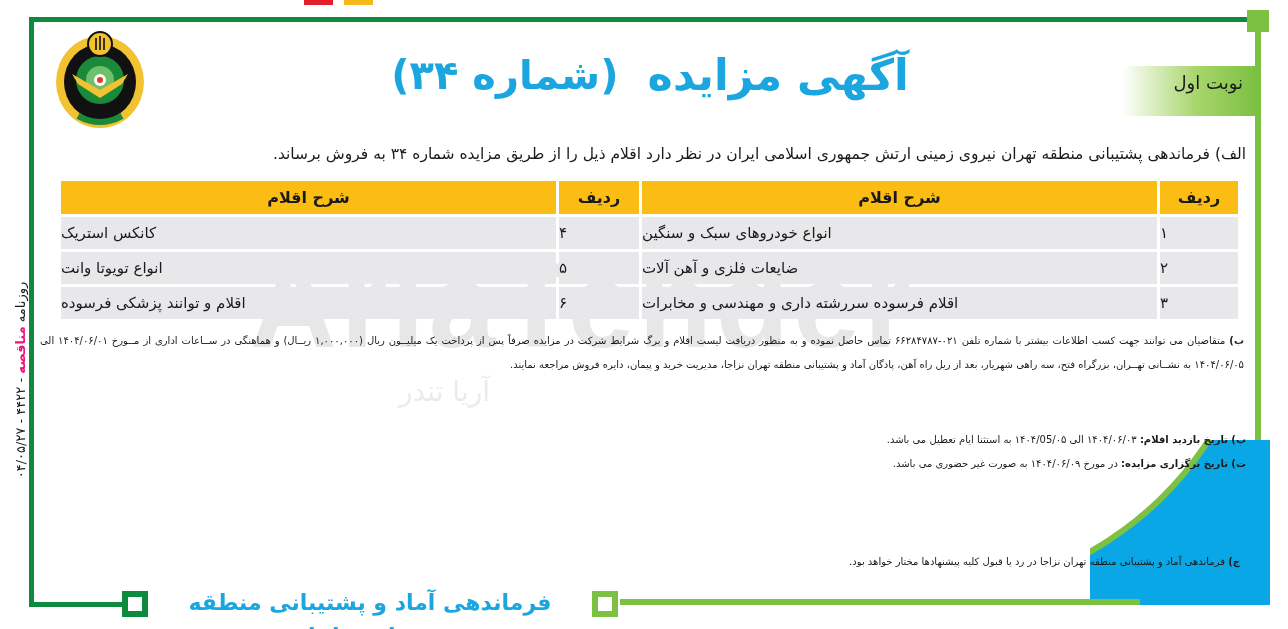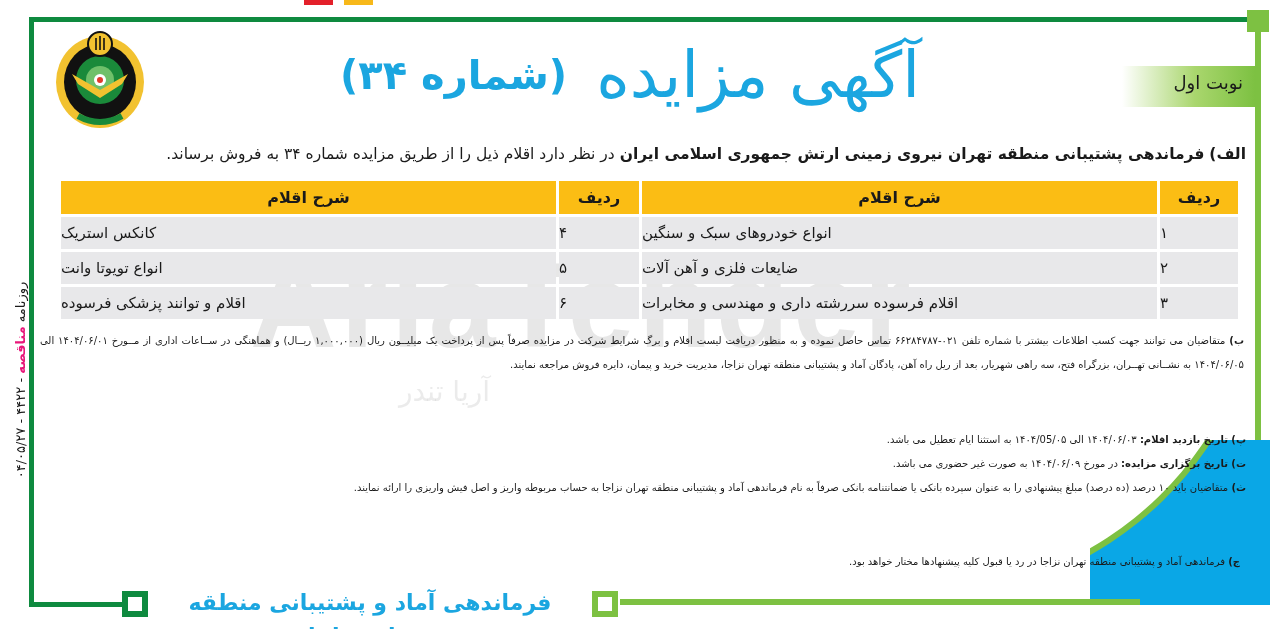--- a/index.html
+++ b/index.html
@@ -39,36 +39,36 @@
     }
 
     
     .emblem { position: absolute; left: 52px; top: 28px; width: 96px; height: 104px; }
 
     
     .title {
       position: absolute; left: 380px; top: 30px; width: 540px; height: 90px;
       direction: rtl; text-align: center; color: #1ba6e0; white-space: nowrap;
     }
-    .title .big { font-size: 64px; font-weight: normal; line-height: 90px; vertical-align: middle; }
+    .title .big { font-size: 43px; font-weight: bold; line-height: 90px; vertical-align: middle; }
     .title .small { font-size: 40px; font-weight: bold; line-height: 90px; vertical-align: middle; margin-right: 24px; }
 
     
     .nobat {
-      position: absolute; left: 1122px; top: 66px; width: 133px; height: 41px;
+      position: absolute; left: 1122px; top: 66px; width: 133px; height: 50px;
       background: linear-gradient(to left, #7dc142 0%, #a9d66d 45%, #ffffff 100%);
       direction: rtl; text-align: right; padding-right: 12px;
       font-size: 18px; line-height: 34px; color: #1a1a1a;
     }
 
     .intro {
       position: absolute; left: 110px; top: 141px; width: 1136px;
       direction: rtl; text-align: right; font-size: 15.5px; line-height: 26px; white-space: nowrap;
     }
-    .intro b { font-weight: bold; }
+    .intro b { font-weight: normal; }
 
     
     .items-table {
       position: absolute; left: 58px; top: 178px; width: 1183px;
       border-collapse: separate; border-spacing: 3px; direction: rtl;
     }
     .items-table th {
       background: #fbbd14; font-weight: bold; font-size: 16px; height: 33px; color: #1a1a1a; margin-top: 24px;
     }
     .items-table td {
@@ -200,24 +200,20 @@
   <div class="para p-p">
     <b>پ) تاریخ بازدید اقلام:</b>
     <span>۱۴۰۴/۰۶/۰۳ الی ۱۴۰۴/05/۰۵ به استثنا ایام تعطیل می باشد.</span>
   </div>
 
   <div class="para p-t">
     <b>ت) تاریخ برگزاری مزایده:</b>
     <span>در مورخ ۱۴۰۴/۰۶/۰۹ به صورت غیر حضوری می باشد.</span>
   </div>
 
-  <div class="para p-th">
-    <b>ث)</b>
-    <span>متقاضیان باید ۱۰ درصد (ده درصد) مبلغ پیشنهادی را به عنوان سپرده بانکی یا ضمانتنامه بانکی صرفاً به نام فرماندهی آماد و پشتیبانی منطقه تهران نزاجا به حساب مربوطه واریز و اصل فیش واریزی را ارائه نمایند.</span>
-  </div>
 
   <div class="para p-j">
     <b>ج)</b>
     <span>فرماندهی آماد و پشتیبانی منطقه تهران نزاجا در رد یا قبول کلیه پیشنهادها مختار خواهد بود.</span>
   </div>
 
   <div class="sq-dark"></div>
   <div class="signature">فرماندهی آماد و پشتیبانی منطقه تهران نزاجا</div>
   <div class="sq-light"></div>
 

